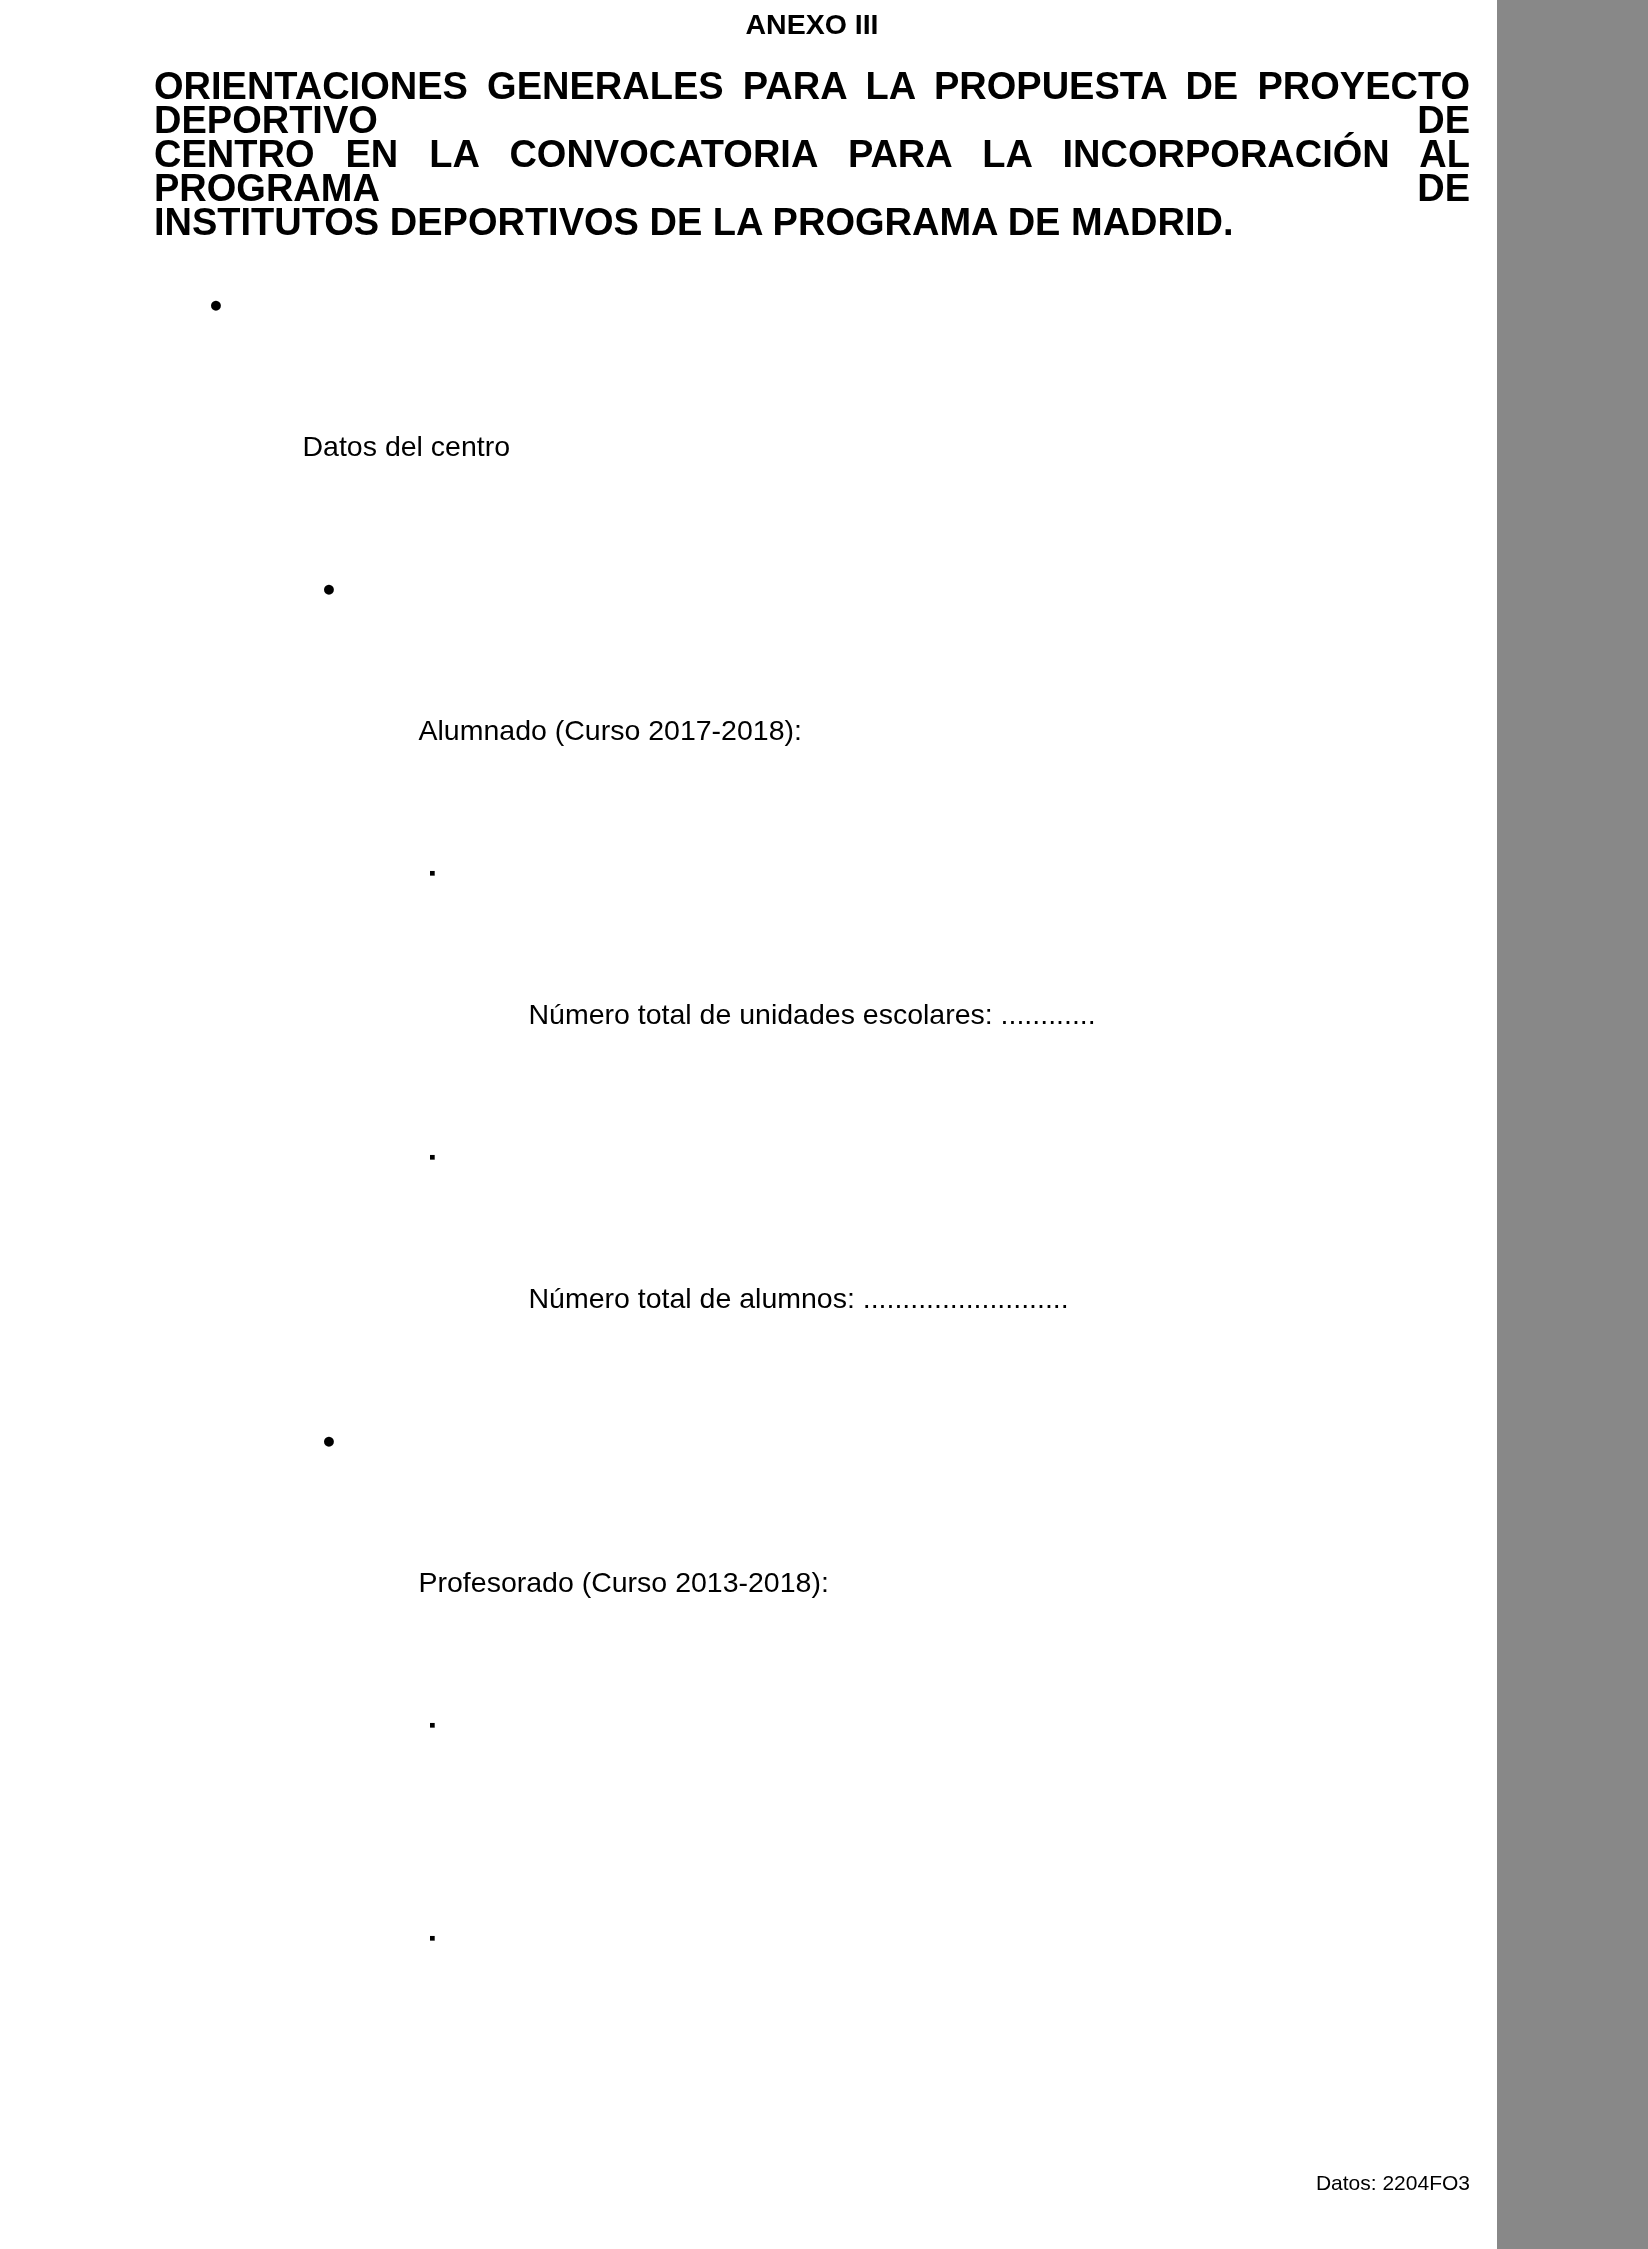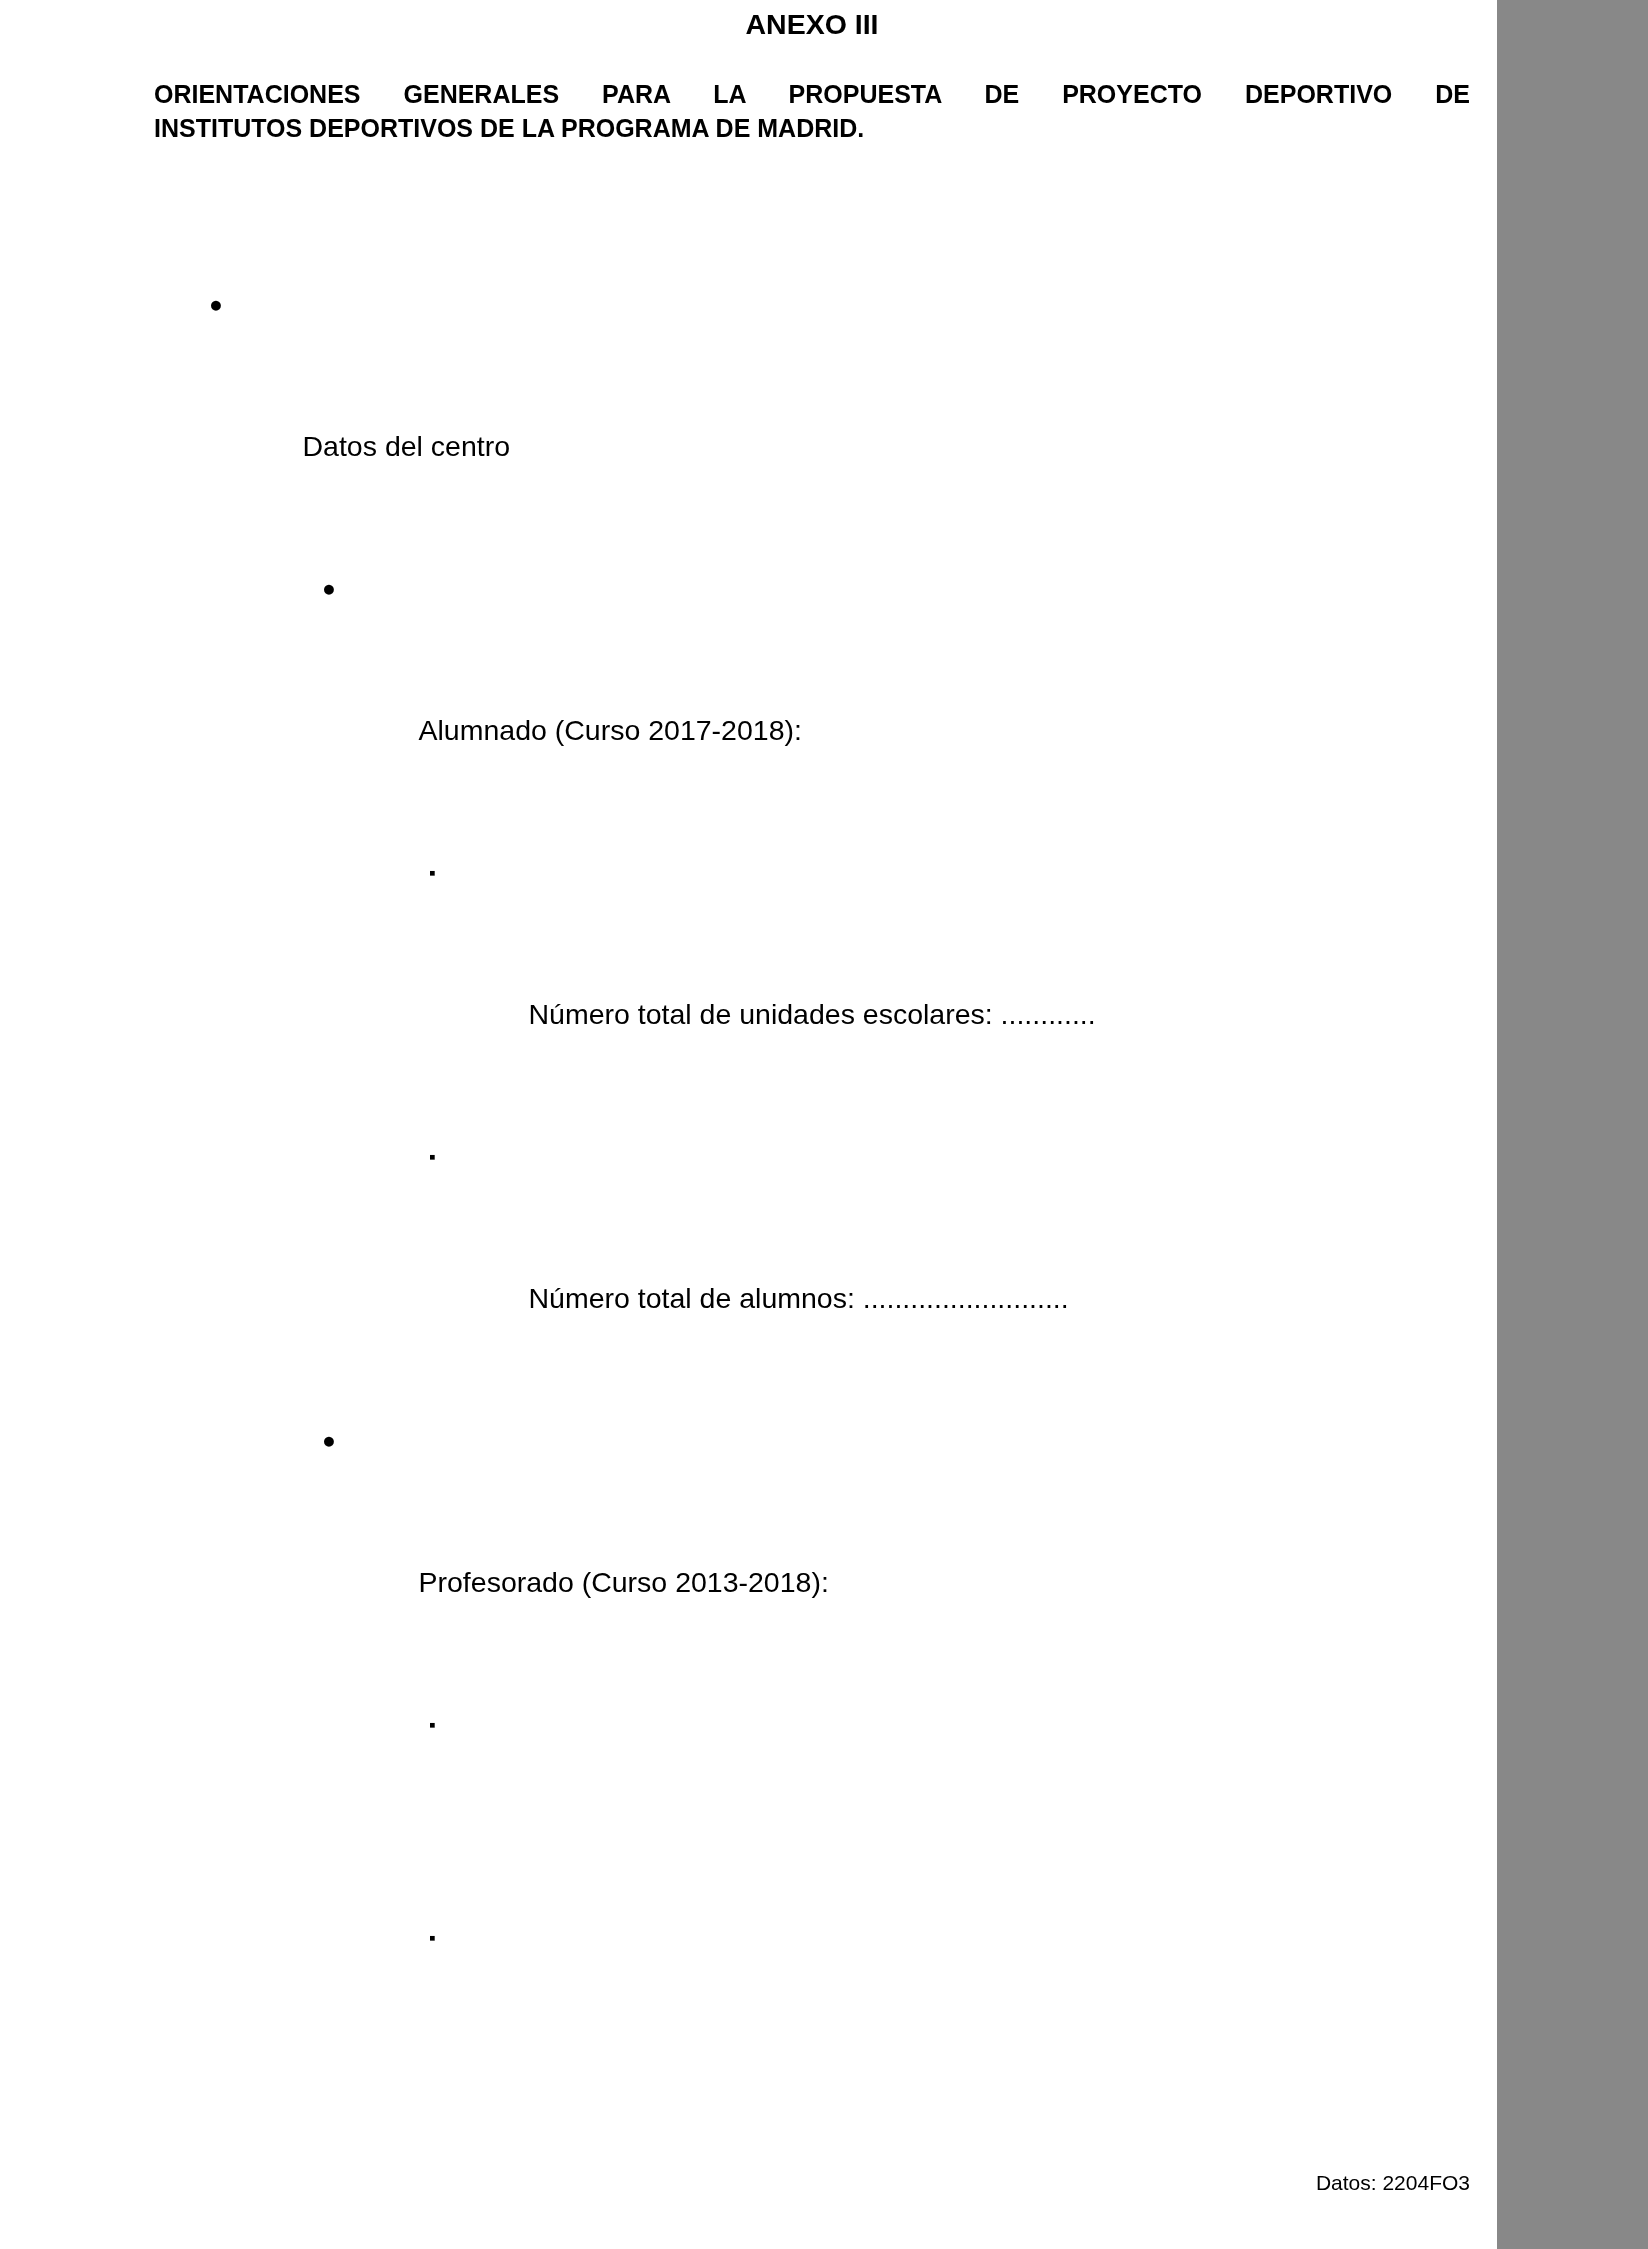--- a/index.html
+++ b/index.html
@@ -14,22 +14,22 @@
   }
   .content-block { position: absolute; left: 154px; width: 1316px; }
   .doc-title {
     top: 7.3px;
     font-size: 28.5px;
     font-weight: bold;
     line-height: 34px;
     text-align: center;
   }
   .doc-heading {
-    top: 77px;
-    font-size: 25px;
+    top: 69px;
+    font-size: 38px;
     font-weight: bold;
     line-height: 34px;
   }
   .head-line { text-align: justify; text-align-last: justify; }
   .head-line.last { text-align: left; text-align-last: left; }
   .doc-list {
     top: 269px;
     font-size: 28.5px;
     line-height: 71px;
   }
@@ -53,20 +53,21 @@
 </style>
 </head>
 <body>
 
 <div class="page">
 
   <div class="content-block doc-title">ANEXO III</div>
 
   <div class="content-block doc-heading">
     <div class="head-line">ORIENTACIONES GENERALES PARA LA PROPUESTA DE PROYECTO DEPORTIVO DE</div>
+    <div class="head-line">CENTRO EN LA CONVOCATORIA PARA LA INCORPORACIÓN AL PROGRAMA DE</div>
     <div class="head-line last">INSTITUTOS DEPORTIVOS DE LA PROGRAMA DE MADRID.</div>
   </div>
 
   <div class="content-block doc-list">
 
     <div class="row lvl1">
       <span class="bullet">●</span>
       <span>Datos del centro</span>
     </div>
 

